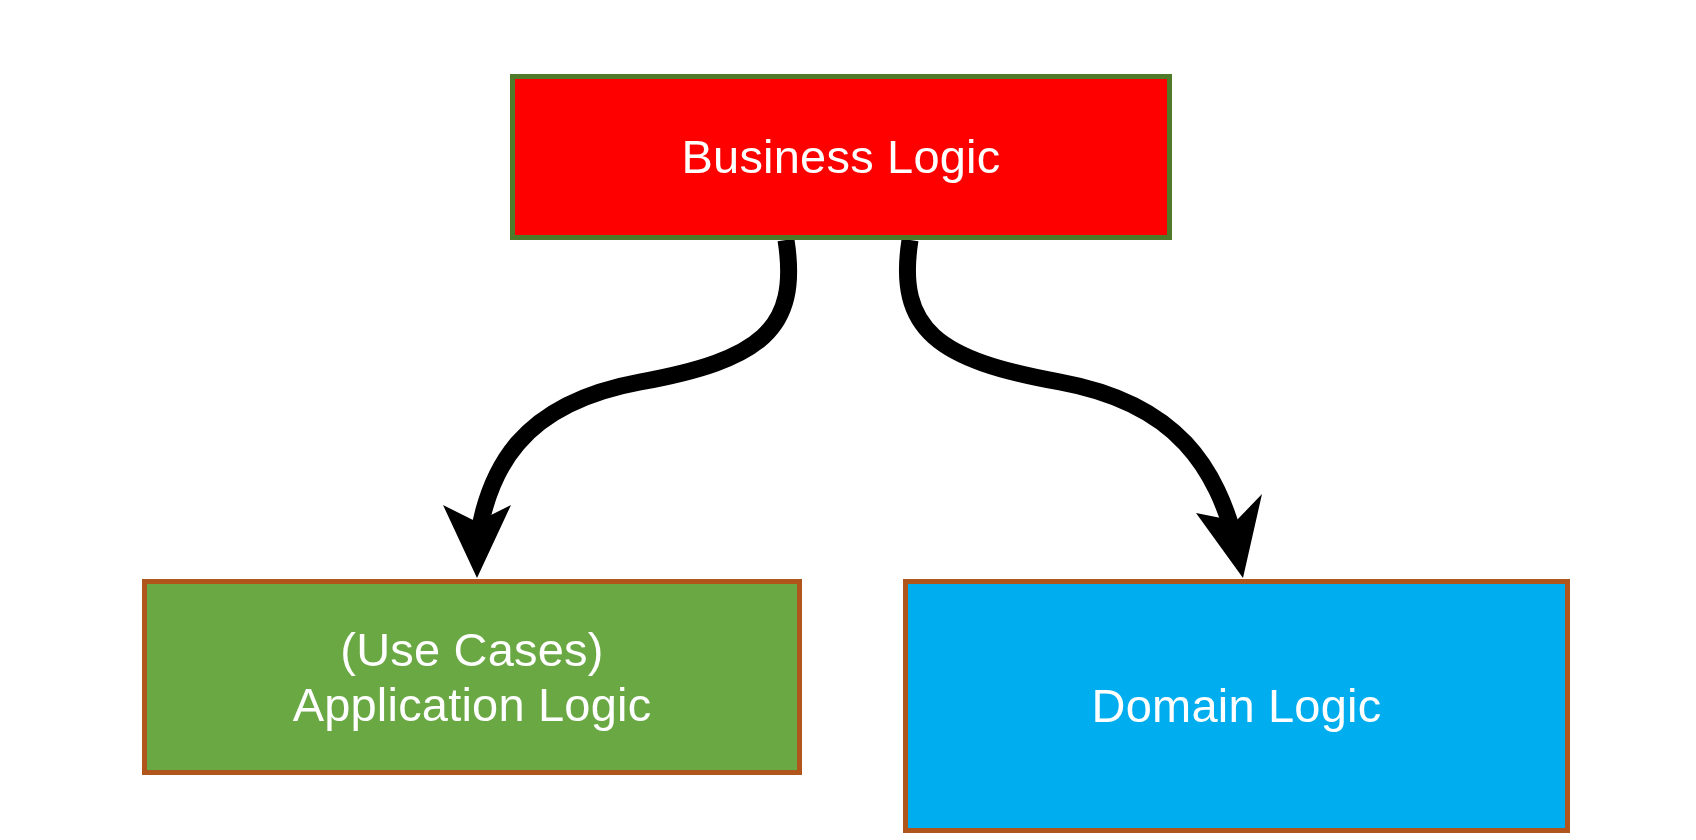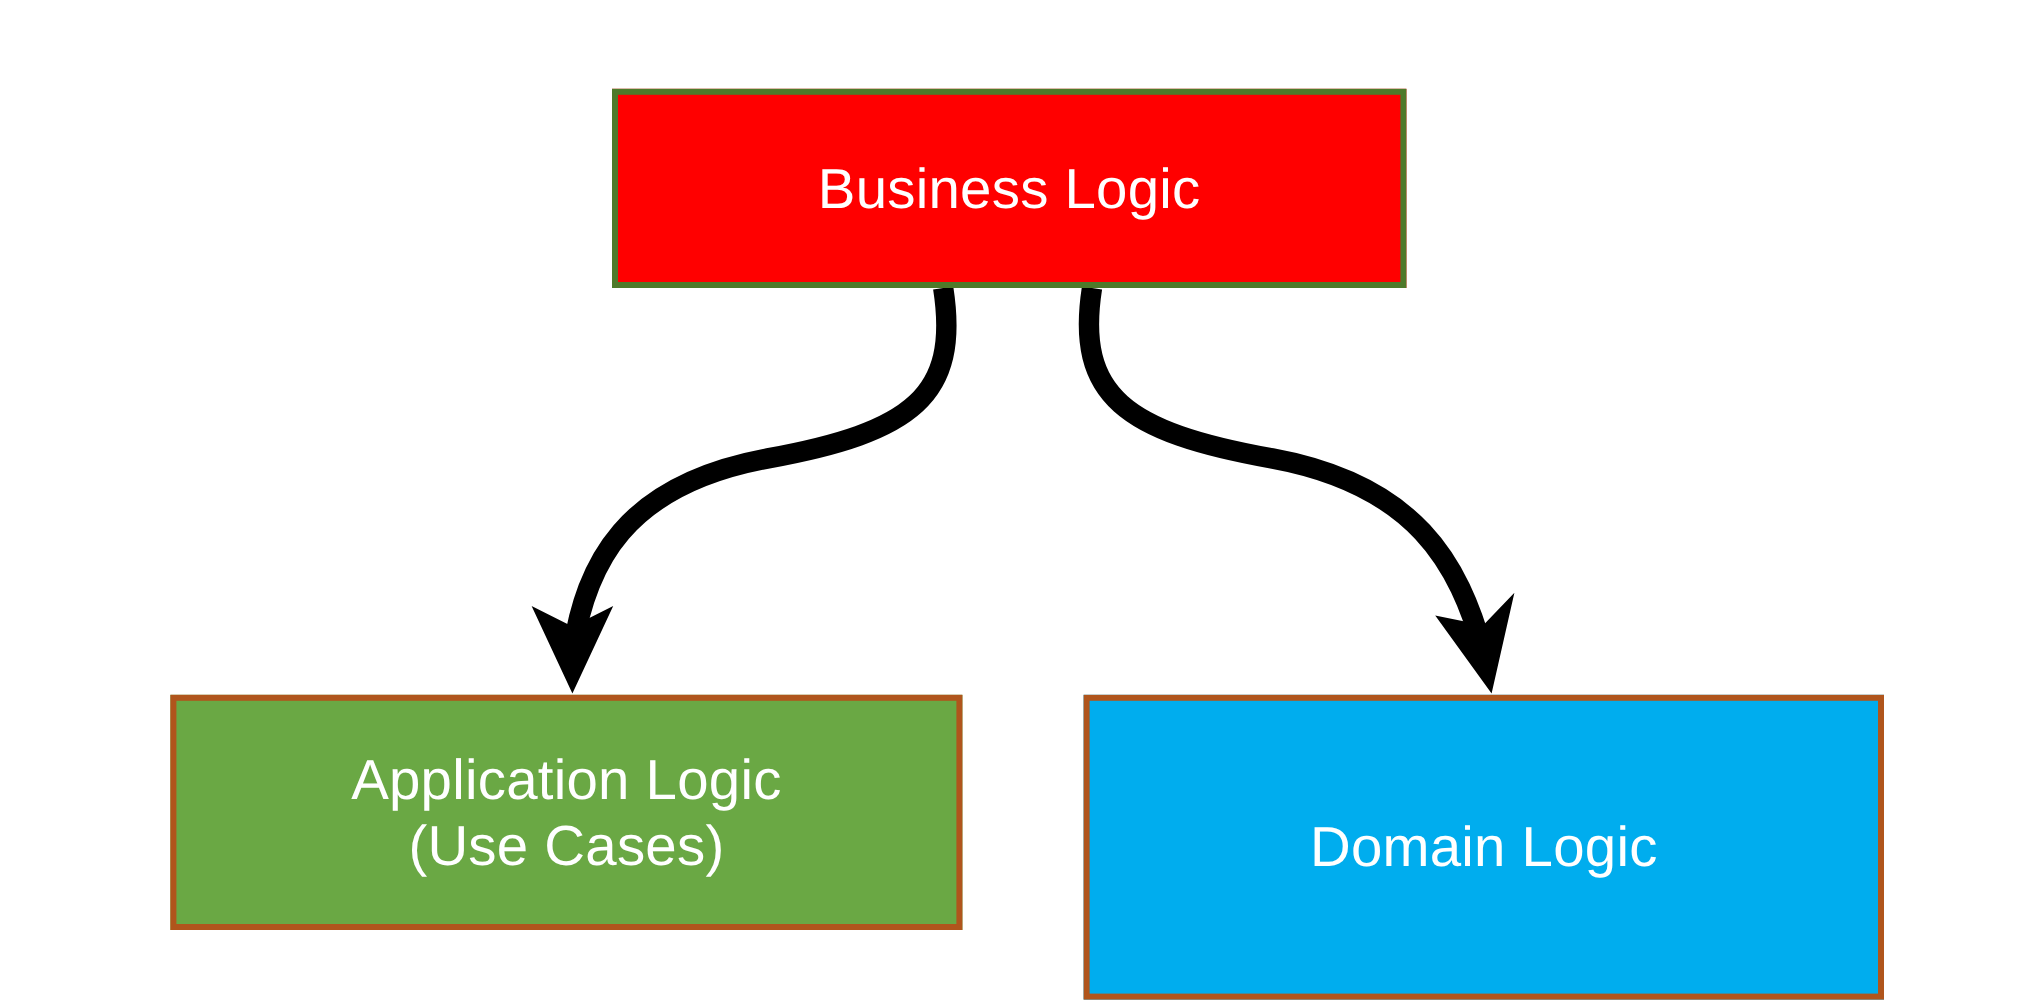--- a/index.html
+++ b/index.html
@@ -93,21 +93,21 @@
       <path d="M 910 240 C 896 330, 938 360, 1060 382 C 1180 404, 1216 470, 1236 543" fill="none" stroke="#000000" stroke-width="17" stroke-linecap="butt"></path>
       <polygon points="1243,578 1196,513 1236,521 1262,494" fill="#000000"></polygon>
     </g>
   </svg>
 
   <div class="node" id="node-business">
     <span class="line">Business Logic</span>
   </div>
 
   <div class="node" id="node-application">
+    <span class="line">(Use Cases)</span>
     <span class="line">Application Logic</span>
-    <span class="line">(Use Cases)</span>
   </div>
 
   <div class="node" id="node-domain">
     <span class="line">Domain Logic</span>
   </div>
 
 </div>
 
 </body></html>

